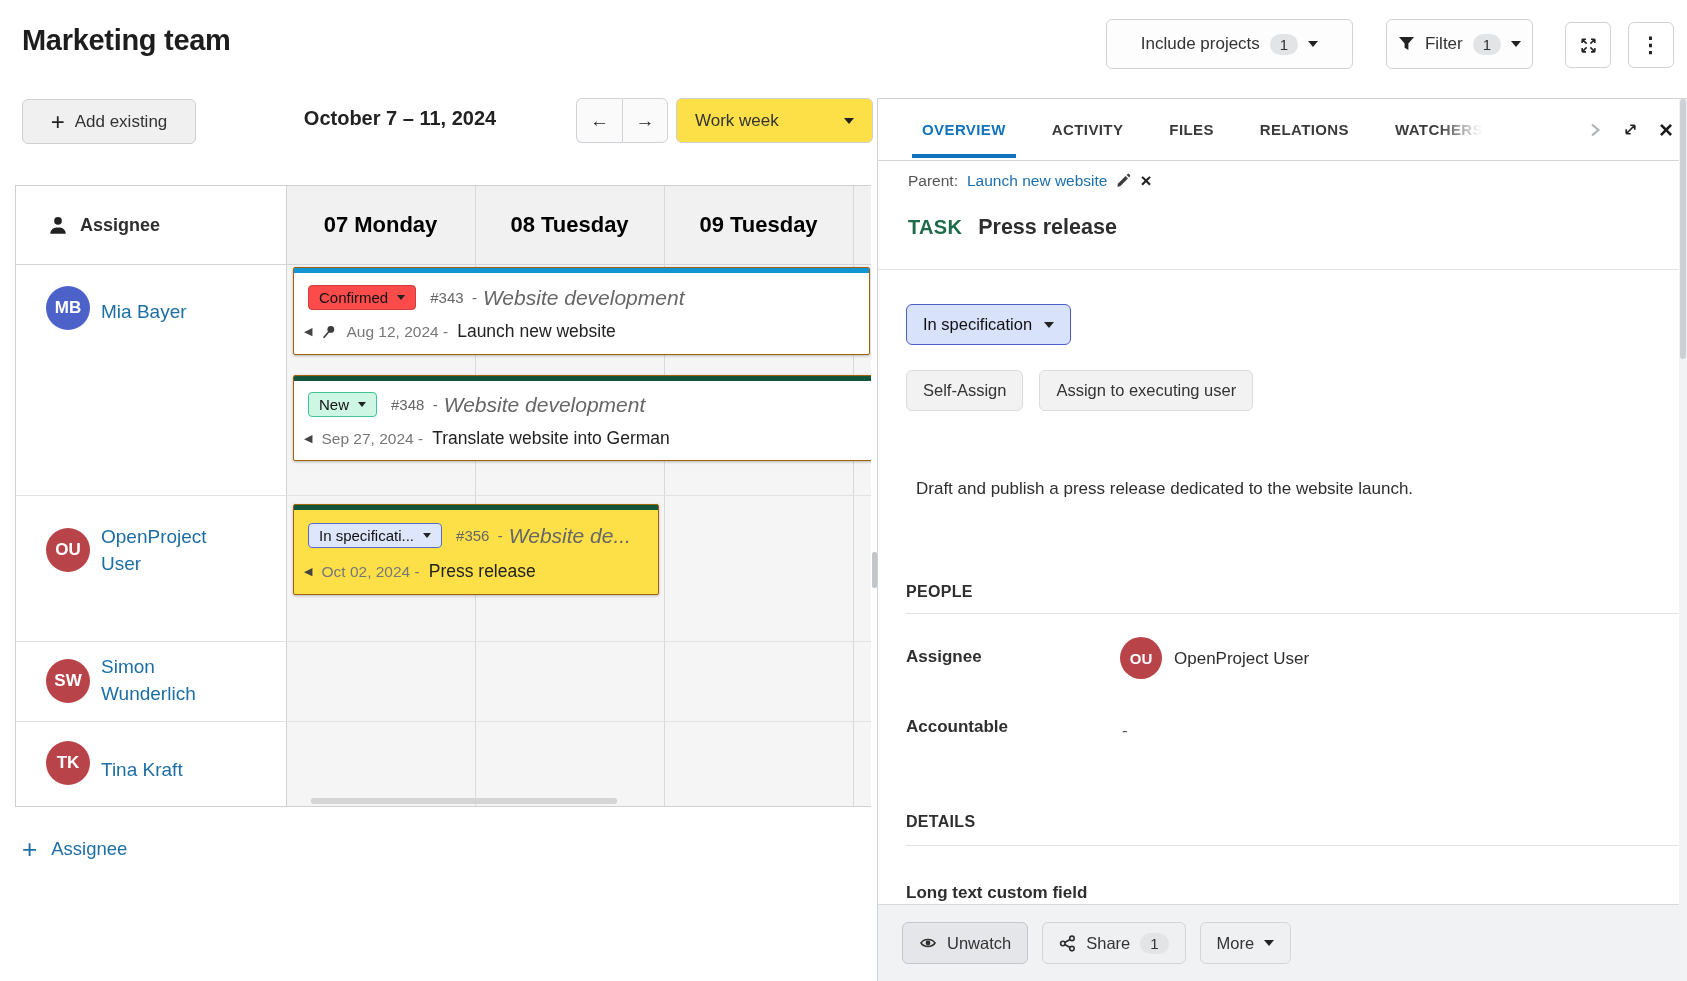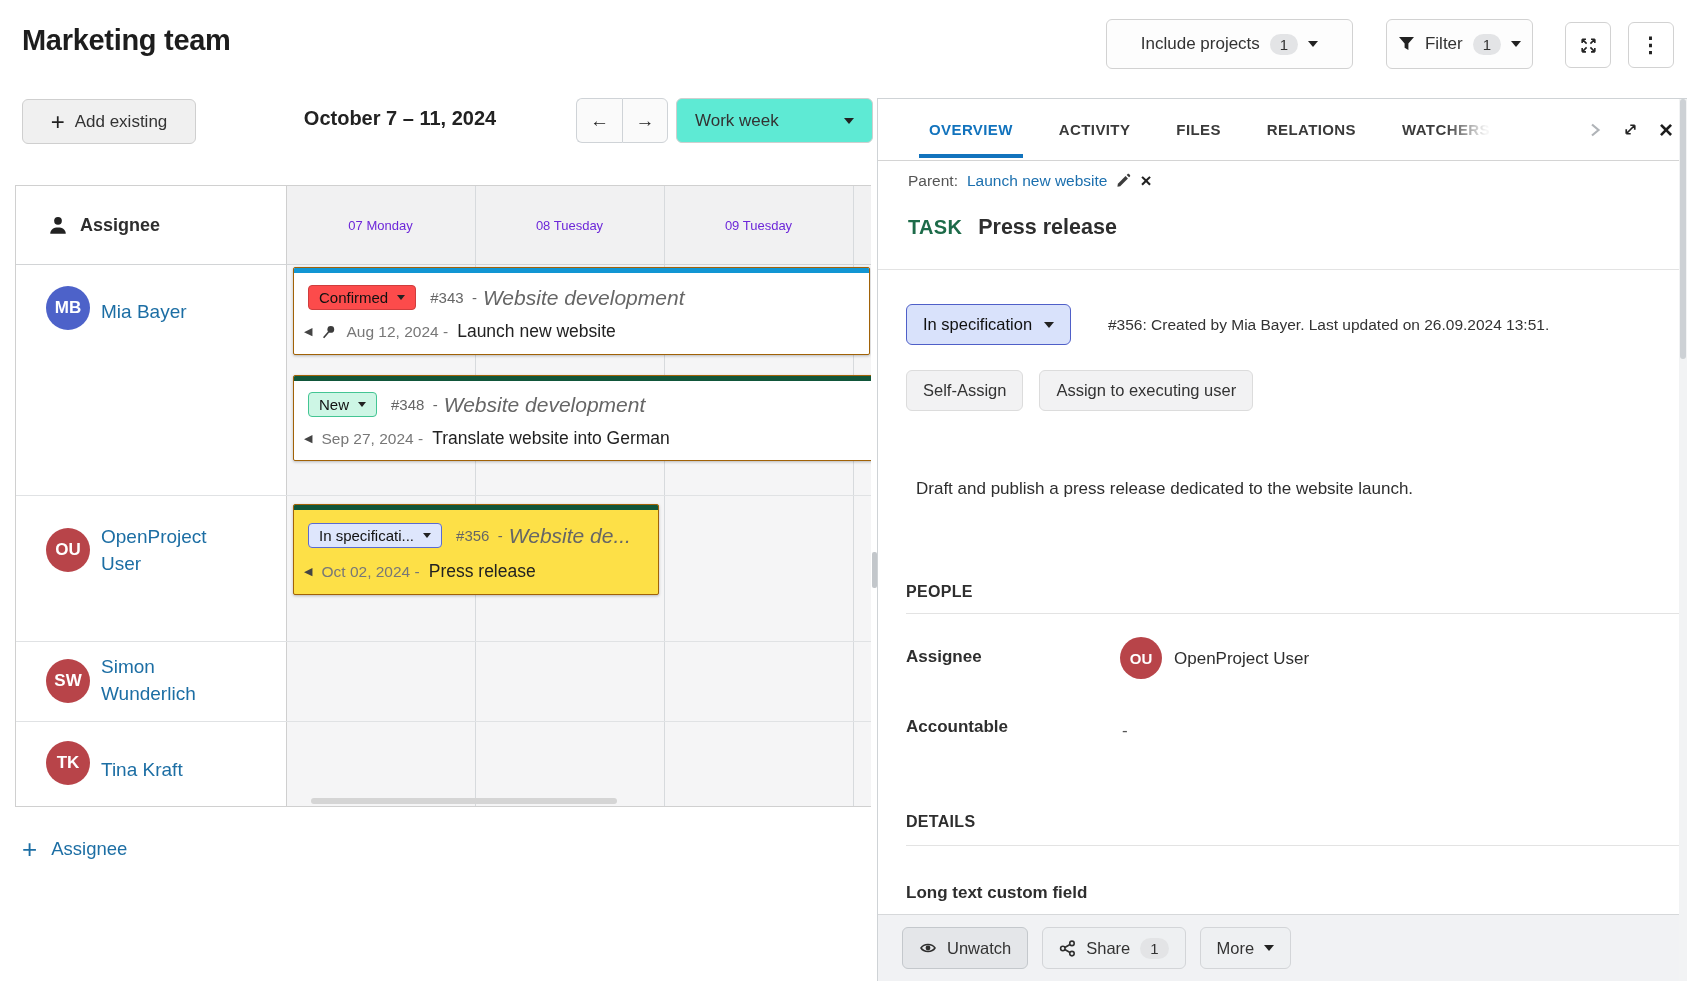--- a/index.html
+++ b/index.html
@@ -11,39 +11,39 @@
   .h1 { position:absolute; left:22px; top:24px; font-size:29px; font-weight:800; color:#1d1d1d; letter-spacing:-0.3px; }
   .btn { display:flex; align-items:center; justify-content:center; gap:10px; background:#f0f0f0; border:1px solid #cfcfcf; border-radius:6px; font-size:17px; color:#333; cursor:pointer; }
   .btn-white { background:#fdfdfd; border:1px solid #d2d2d2; }
   .add-existing { position:absolute; left:22px; top:99px; width:174px; height:45px; }
   .plus-glyph { font-size:24px; font-weight:400; color:#222; line-height:1; }
   .date-title { position:absolute; left:270px; top:107px; width:260px; text-align:center; font-size:20px; font-weight:700; color:#222; }
   .nav-group { position:absolute; left:576px; top:98px; height:45px; display:flex; }
   .nav-btn { width:46px; height:45px; display:flex; align-items:center; justify-content:center; background:#fafafa; border:1px solid #cfd3d7; font-size:19px; color:#222; cursor:pointer; }
   .nav-btn:first-child { border-radius:6px 0 0 6px; border-right:none; }
   .nav-btn:last-child { border-radius:0 6px 6px 0; }
-  .workweek { position:absolute; left:676px; top:98px; width:197px; height:45px; justify-content:flex-start; padding:0 18px; background:#5eead4; }
+  .workweek { position:absolute; left:676px; top:98px; width:197px; height:45px; justify-content:flex-start; padding:0 18px; background:#fde047; }
   .workweek .lbl { flex:1; text-align:left; }
   .caret { width:0; height:0; border-left:5px solid transparent; border-right:5px solid transparent; border-top:6px solid #222; display:inline-block; }
   .caret.sm { border-left-width:4px; border-right-width:4px; border-top-width:5px; }
   .count-pill { background:#e3e4e6; color:#333; border-radius:11px; padding:2px 10px; font-size:15px; }
   .include-projects { position:absolute; left:1106px; top:19px; width:247px; height:50px; }
   .filter-btn { position:absolute; left:1386px; top:19px; width:147px; height:50px; }
   .icon-btn { position:absolute; width:46px; height:46px; display:flex; align-items:center; justify-content:center; background:#fff; border:1px solid #d2d2d2; border-radius:6px; cursor:pointer; }
   .fullscreen-btn { left:1565px; top:22px; }
   .kebab-btn { left:1628px; top:22px; font-size:21px; font-weight:700; color:#222; letter-spacing:1px; }
 
   
   .grid { position:absolute; left:15px; top:185px; width:856px; height:622px; background:#fff; border:1px solid #d0d0d0; border-right:none; overflow:hidden; }
   .day-area { position:absolute; left:270px; top:0; right:0; bottom:0; background:#f5f5f6; }
   .day-header-band { position:absolute; left:270px; top:0; right:0; height:78px; background:#f1f1f2; }
   .vline { position:absolute; top:0; bottom:0; width:1px; background:#d7dadd; }
   .hline { position:absolute; left:0; right:0; height:1px; background:#e0e2e4; }
   .hline.dark { background:#d2d4d6; }
-  .day-label { position:absolute; top:0; height:78px; width:189px; display:flex; align-items:center; justify-content:center; font-size:13px; font-weight:400; color:#6d28d9; }
+  .day-label { position:absolute; top:0; height:78px; width:189px; display:flex; align-items:center; justify-content:center; font-size:22px; font-weight:700; color:#000000; }
   .assignee-head { position:absolute; left:0; top:0; width:270px; height:78px; background:#fff; display:flex; align-items:center; gap:12px; padding-left:32px; font-size:18px; font-weight:700; color:#2e2e2e; }
   .avatar { position:absolute; width:44px; height:44px; border-radius:50%; color:#fff; font-size:17px; font-weight:600; display:flex; align-items:center; justify-content:center; }
   .av-blue { background:#4d62c9; }
   .av-red { background:#b84449; }
   .uname { position:absolute; left:85px; font-size:19px; color:#1c6ea4; line-height:27px; cursor:pointer; }
   .hscroll { position:absolute; left:295px; top:612px; width:306px; height:6px; background:#d5d5d5; border-radius:3px; }
 
   
   .card { position:absolute; background:#fff; border:1px solid #a16207; border-radius:2px; box-shadow:0 1px 3px rgba(0,0,0,.25); overflow:hidden; cursor:pointer; }
   .card .topbar { position:absolute; left:0; top:0; right:0; height:5px; }
@@ -63,21 +63,21 @@
   .wp-title { font-size:17.5px; font-weight:500; color:#222; white-space:nowrap; }
   .add-assignee { position:absolute; left:22px; top:836px; display:flex; align-items:center; gap:14px; color:#1c6ea4; font-size:18.5px; cursor:pointer; }
   .add-assignee .plus-glyph { color:#1c6ea4; font-size:26px; }
 
   
   .resize-handle { position:absolute; left:872px; top:552px; width:5px; height:36px; background:#c3c7cb; border-radius:2px; cursor:col-resize; }
 
   
   .panel { position:absolute; left:877px; top:98px; width:810px; height:883px; background:#fff; border-left:1px solid #cfd3d6; border-top:1px solid #cfd3d6; }
   .tabbar { position:absolute; left:0; top:0; right:0; height:62px; border-bottom:1px solid #d4d4d4; display:flex; align-items:stretch; padding:0 14px 0 44px; }
-  .tabs { display:flex; gap:46px;margin-left:7px; }
+  .tabs { display:flex; gap:46px; }
   .tab { display:flex; align-items:center; font-size:15px; font-weight:700; letter-spacing:.4px; color:#3a3a3a; cursor:pointer; position:relative; }
   .tab.active { color:#1273bd; }
   .tab.active::after { content:""; position:absolute; left:-10px; right:-10px; bottom:2px; height:4px; background:#1273bd; }
   .tab.fade { background:linear-gradient(90deg,#3a3a3a 50%,rgba(58,58,58,0.05) 95%); -webkit-background-clip:text; background-clip:text; color:transparent; }
   .tab-extras { margin-left:auto; display:flex; align-items:center; gap:20px; }
   .xicon { font-size:24px; font-weight:700; color:#1d1d1d; line-height:1; cursor:pointer; }
   .parent-row { position:absolute; left:30px; top:72px; display:flex; align-items:center; gap:9px; font-size:15.5px; color:#555; }
   .link { color:#1b6fae; cursor:pointer; }
   .parent-x { font-size:19px; font-weight:700; color:#222; cursor:pointer; line-height:1; }
   .title-row { position:absolute; left:30px; top:116px; display:flex; align-items:baseline; gap:16px; }
@@ -87,21 +87,21 @@
   .status-btn { position:absolute; left:28px; top:205px; height:41px; padding:0 16px; display:inline-flex; align-items:center; gap:12px; background:#d9e2fb; border:1px solid #4f5fc8; border-radius:6px; font-size:16.5px; color:#111; cursor:pointer; }
   .meta-line { position:absolute; left:230px; top:217px; font-size:15.5px; color:#333; }
   .panel-actions { position:absolute; left:28px; top:271px; display:flex; gap:16px; }
   .panel-actions .btn { height:41px; padding:17px 16px; background:#f2f2f3; border-color:#dcdcdc; font-size:16.5px; }
   .description { position:absolute; left:38px; top:380px; font-size:17px; color:#2e2e2e; }
   .section-h { position:absolute; left:28px; font-size:16px; font-weight:700; color:#2e2e2e; letter-spacing:.3px; }
   .attr-label { position:absolute; left:28px; font-size:17px; font-weight:700; color:#2e2e2e; cursor:pointer; }
   .attr-avatar { position:absolute; left:242px; width:42px; height:42px; font-size:15px; }
   .attr-value { position:absolute; left:296px; font-size:17px; color:#2e2e2e; }
   .attr-dash { position:absolute; left:244px; font-size:17px; color:#555; }
-  .panel-footer { position:absolute; left:0; right:0; bottom:0; height:67px; background:#f1f2f4; border-top:1px solid #d6d8da; display:flex; align-items:center; gap:14px; padding-left:24px; }
+  .panel-footer { position:absolute; left:0; right:0; bottom:0; height:77px; background:#f1f2f4; border-top:1px solid #d6d8da; display:flex; align-items:center; gap:14px; padding-left:24px; }
   .panel-footer .btn { height:42px; padding:0 16px; font-size:16.5px; }
   .unwatch-btn { background:#e4e6e9; border-color:#c4c8cc; }
   .share-btn, .more-btn { background:#eef0f2; border-color:#d3d5d8; }
   .panel-scroll { position:absolute; left:1679px; top:99px; width:8px; height:882px; background:#f2f3f4; }
   .panel-scroll .thumb { position:absolute; left:1px; top:0; width:6px; height:260px; background:#cdd1d5; border-radius:3px; }
   svg { display:block; }
 </style>
 </head>
 <body>
 
@@ -324,21 +324,20 @@
       <span class="task-type">TASK</span>
       <span class="wp-subject">Press release</span>
     </div>
 
     <div class="hr" style="top:170px;"></div>
 
     <button class="status-btn">
       <span>In specification</span>
       <span class="caret"></span>
     </button>
-    <div class="meta-line">#356: Created by Mia Bayer. Last updated on 26.09.2024 13:51.</div>
 
     <div class="panel-actions">
       <button class="btn">Self-Assign</button>
       <button class="btn">Assign to executing user</button>
     </div>
 
     <div class="description">Draft and publish a press release dedicated to the website launch.</div>
 
     <div class="section-h" style="top:484px;">PEOPLE</div>
     <div class="hr" style="top:514px; left:28px;"></div>

